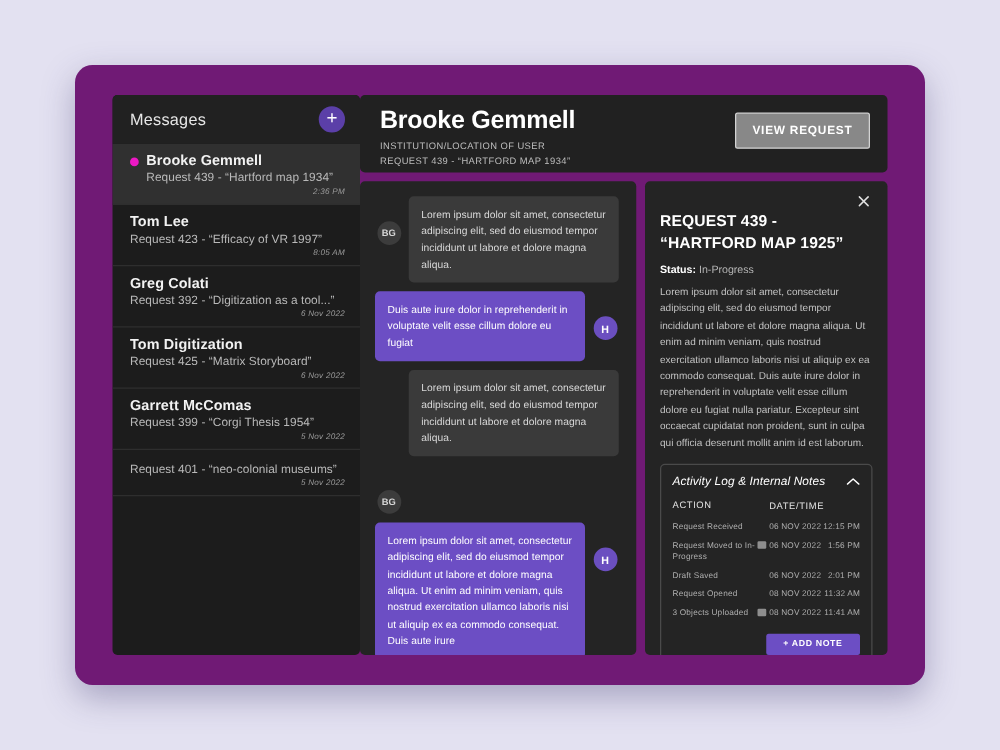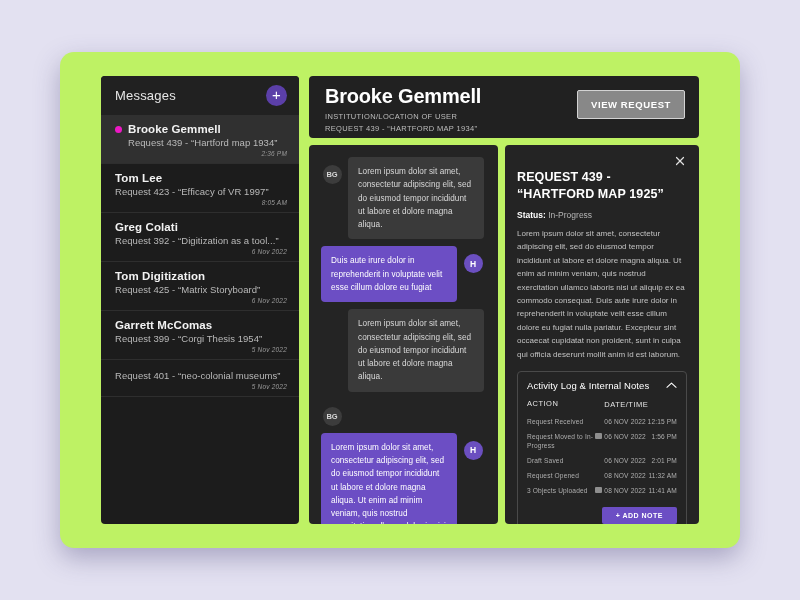--- a/index.html
+++ b/index.html
@@ -16,26 +16,25 @@
   #app-root {
     position: relative;
     width: 800px; height: 600px;
     background: #e3e1f1;
   }
 
   .device-frame {
     position: absolute;
     left: 60px; top: 52px;
     width: 680px; height: 496px;
-    background: #bef264;
+    background: #701a75;
     border-radius: 14px;
     box-shadow: 0 10px 26px rgba(60,55,110,.35);
     display: flex;
-    padding: 24px 41px;
-    gap: 10px;
+    padding: 24px 30px;
   }
 
   
   .sidebar {
     width: 198px;
     background: #1c1c1c;
     border-radius: 4px;
     display: flex;
     flex-direction: column;
     overflow: hidden;
@@ -167,21 +166,21 @@
 
   .msg-row { display: flex; align-items: flex-start; gap: 5px; }
   .msg-row.out { }
 
   .avatar-slot { width: 22px; flex: 0 0 22px; display: flex; justify-content: center; }
   .avatar {
     position: relative;
     width: 19px; height: 19px; border-radius: 50%;
     display: flex; align-items: center; justify-content: center;
     font-size: 7.5px; font-weight: bold;
-    margin-top: 8px;
+    margin-top: 20px;
   }
   .avatar.bg { background: #3c3c3c; color: #d6d6d6; }
   .avatar.h  { background: #6b4fc0; color: #ffffff; font-size: 8.5px; }
 
   .bubble {
     max-width: 185px;
     border-radius: 4px;
     padding: 8px 10px;
     font-size: 8.2px;
     line-height: 1.62;
@@ -224,20 +223,21 @@
 
   .activity-card {
     margin-top: 10px;
     border: 1px solid #4a4a4a;
     border-radius: 4px;
     padding: 8px 9px 9px 9px;
   }
   .activity-head {
     display: flex; align-items: center; justify-content: space-between;
     cursor: pointer;
+    font-style: italic;
   }
   .activity-head-title { font-size: 9.5px; color: #ffffff; letter-spacing: .1px; }
   .chev { color: #ffffff; font-size: 9px; }
 
   .act-table { width: 100%; border-collapse: collapse; margin-top: 8px; }
   .act-table th {
     text-align: left;
     font-size: 7.5px; color: #e4e4e4; font-weight: normal;
     letter-spacing: .5px;
     padding-bottom: 6px;

